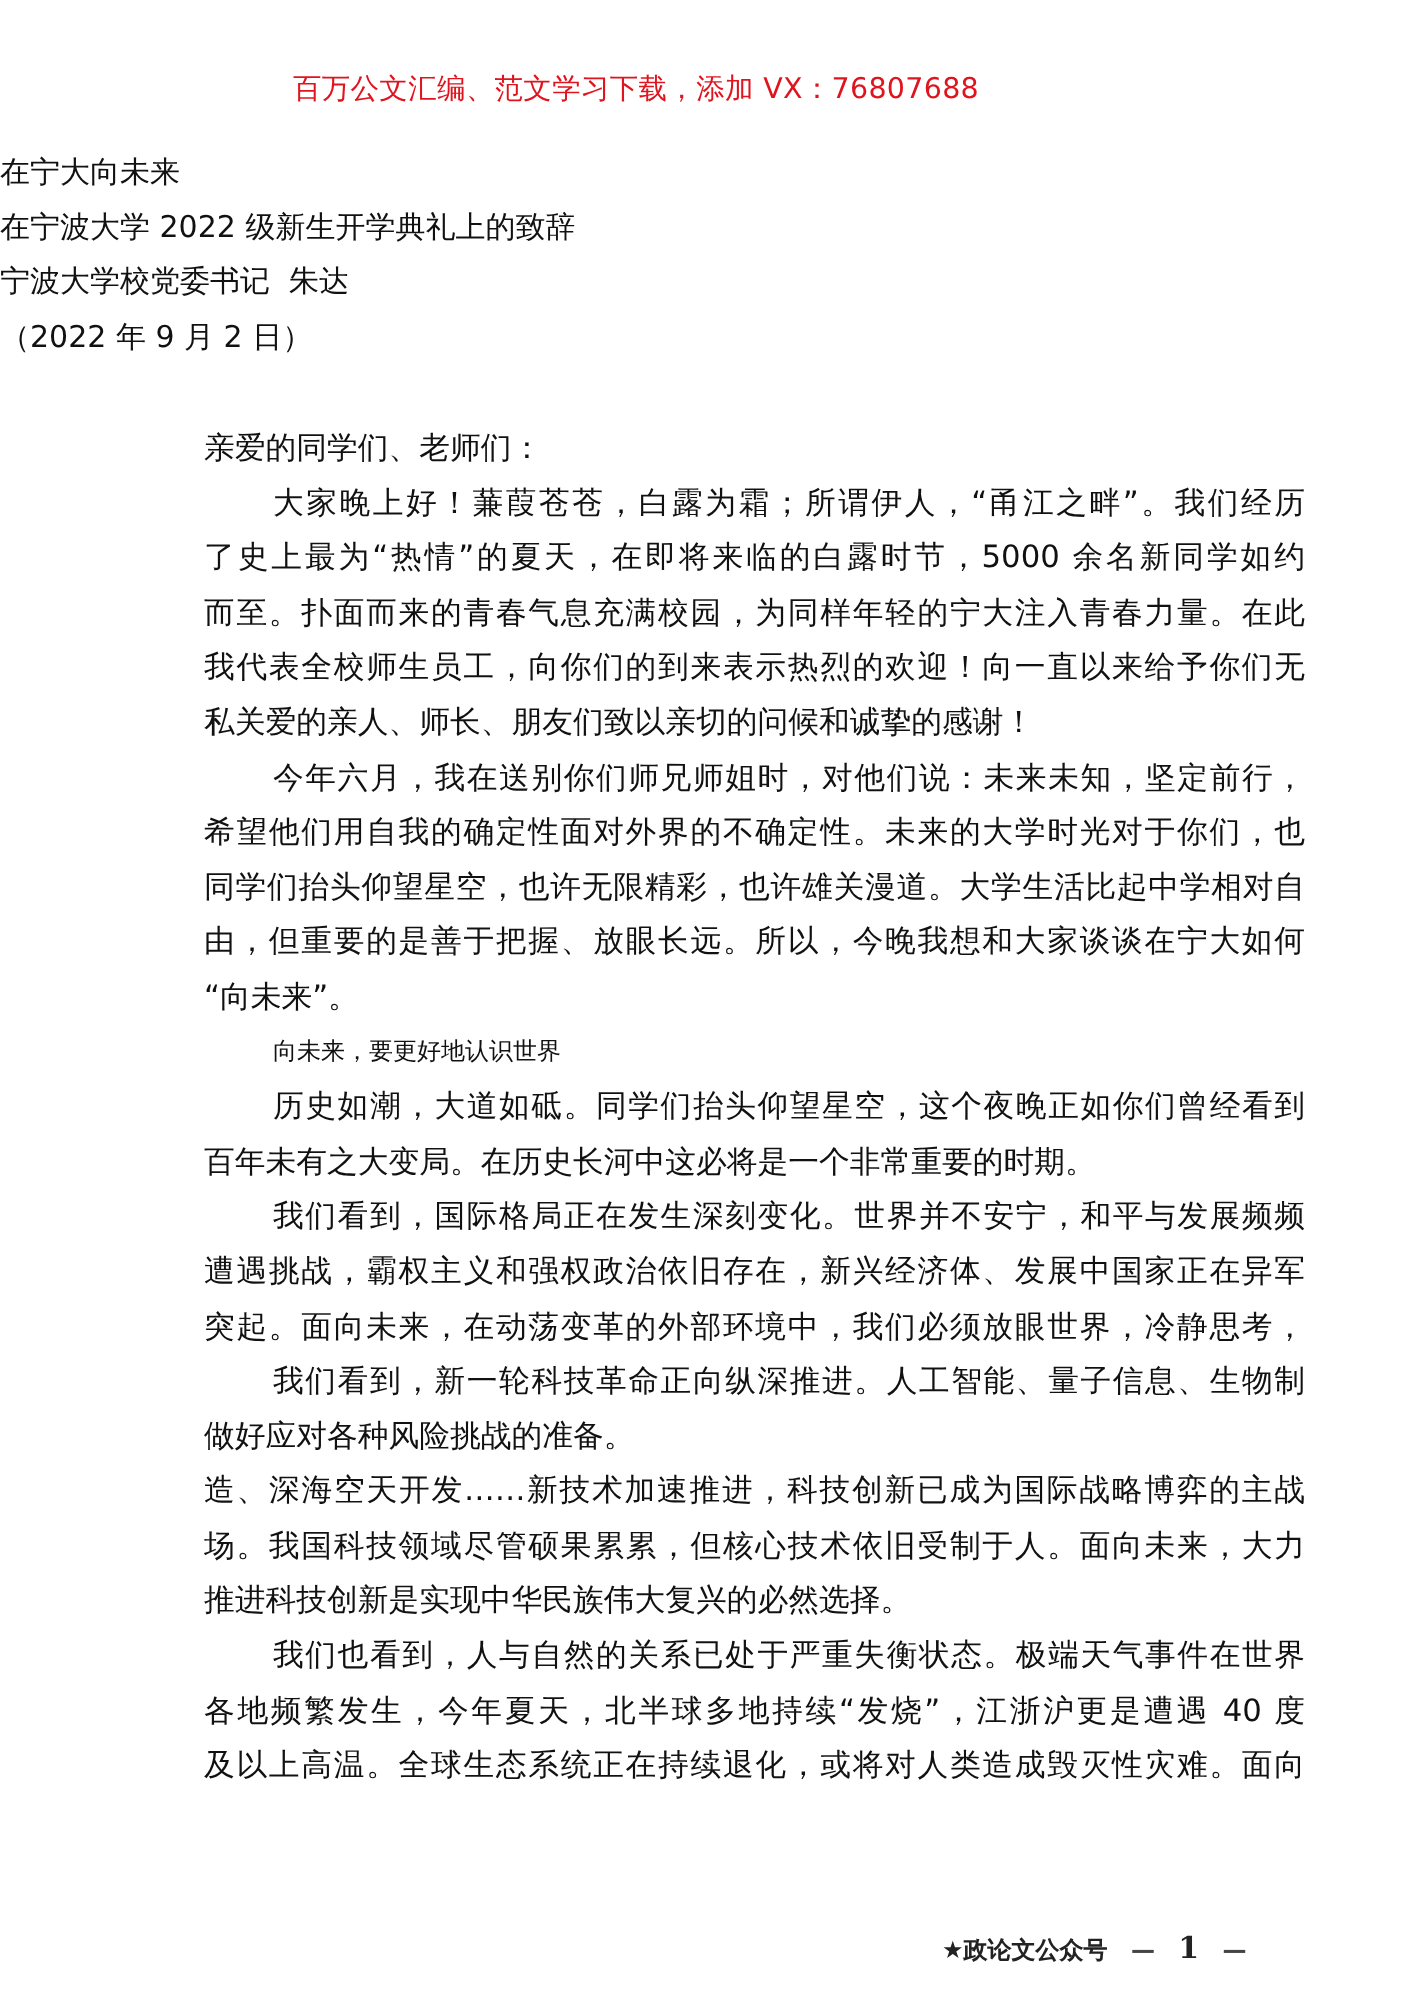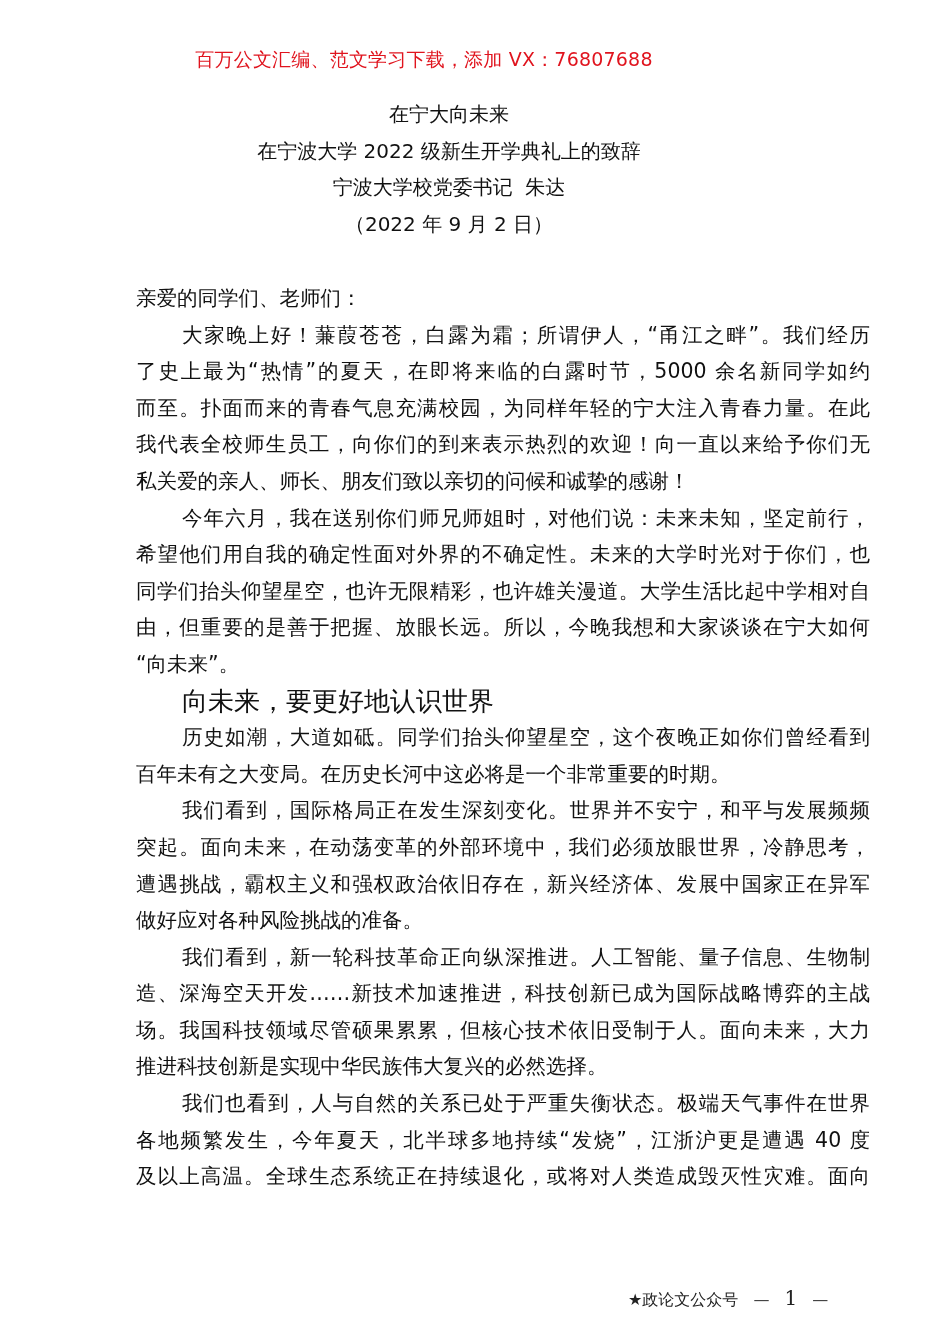--- a/index.html
+++ b/index.html
@@ -24,21 +24,20 @@
       font-size: 19px;
       line-height: 30px;
       color: #e0141e;
       letter-spacing: 0.2px;
     }
     .title-block {
       position: absolute;
       top: 96px;
       left: 0;
       width: 898px;
-      text-align: center;
       font-size: 20px;
       line-height: 36.5px;
     }
     .title-line {
       display: block;
       white-space: pre;
     }
     .body-text {
       position: absolute;
       top: 280px;
@@ -57,30 +56,31 @@
     }
     .line.last, .line.salutation {
       text-align-last: left;
     }
     .line.indent {
       padding-left: 46px;
     }
     .line.heading {
       text-align-last: left;
       padding-left: 46px;
-      font-size: 26px;
+      font-size: 16px;
     }
     .footer {
       position: absolute;
       top: 1286px;
       left: 628px;
       font-size: 16px;
       line-height: 24px;
       color: #222222;
       white-space: nowrap;
+      font-weight: bold;
     }
     .footer .page-num {
       font-family: "DejaVu Serif", "Liberation Serif", serif;
       font-size: 20px;
       margin: 0 10px;
     }
     .footer .dash {
       color: #444;
     }
   </style>
@@ -110,25 +110,25 @@
   <span class="line">同学们抬头仰望星空，也许无限精彩，也许雄关漫道。大学生活比起中学相对自</span>
   <span class="line">由，但重要的是善于把握、放眼长远。所以，今晚我想和大家谈谈在宁大如何</span>
   <span class="line last">“向未来”。</span>
 
   <span class="line heading">向未来，要更好地认识世界</span>
 
   <span class="line indent">历史如潮，大道如砥。同学们抬头仰望星空，这个夜晚正如你们曾经看到</span>
   <span class="line last">百年未有之大变局。在历史长河中这必将是一个非常重要的时期。</span>
 
   <span class="line indent">我们看到，国际格局正在发生深刻变化。世界并不安宁，和平与发展频频</span>
+  <span class="line">遭遇挑战，霸权主义和强权政治依旧存在，新兴经济体、发展中国家正在异军</span>
   <span class="line">突起。面向未来，在动荡变革的外部环境中，我们必须放眼世界，冷静思考，</span>
-  <span class="line">遭遇挑战，霸权主义和强权政治依旧存在，新兴经济体、发展中国家正在异军</span>
+  <span class="line indent">我们看到，新一轮科技革命正向纵深推进。人工智能、量子信息、生物制</span>
+
   <span class="line last">做好应对各种风险挑战的准备。</span>
-
-  <span class="line indent">我们看到，新一轮科技革命正向纵深推进。人工智能、量子信息、生物制</span>
   <span class="line">造、深海空天开发……新技术加速推进，科技创新已成为国际战略博弈的主战</span>
   <span class="line">场。我国科技领域尽管硕果累累，但核心技术依旧受制于人。面向未来，大力</span>
   <span class="line last">推进科技创新是实现中华民族伟大复兴的必然选择。</span>
 
   <span class="line indent">我们也看到，人与自然的关系已处于严重失衡状态。极端天气事件在世界</span>
   <span class="line">各地频繁发生，今年夏天，北半球多地持续“发烧”，江浙沪更是遭遇 40 度</span>
   <span class="line">及以上高温。全球生态系统正在持续退化，或将对人类造成毁灭性灾难。面向</span>
 </div>
 
 <div class="footer">

